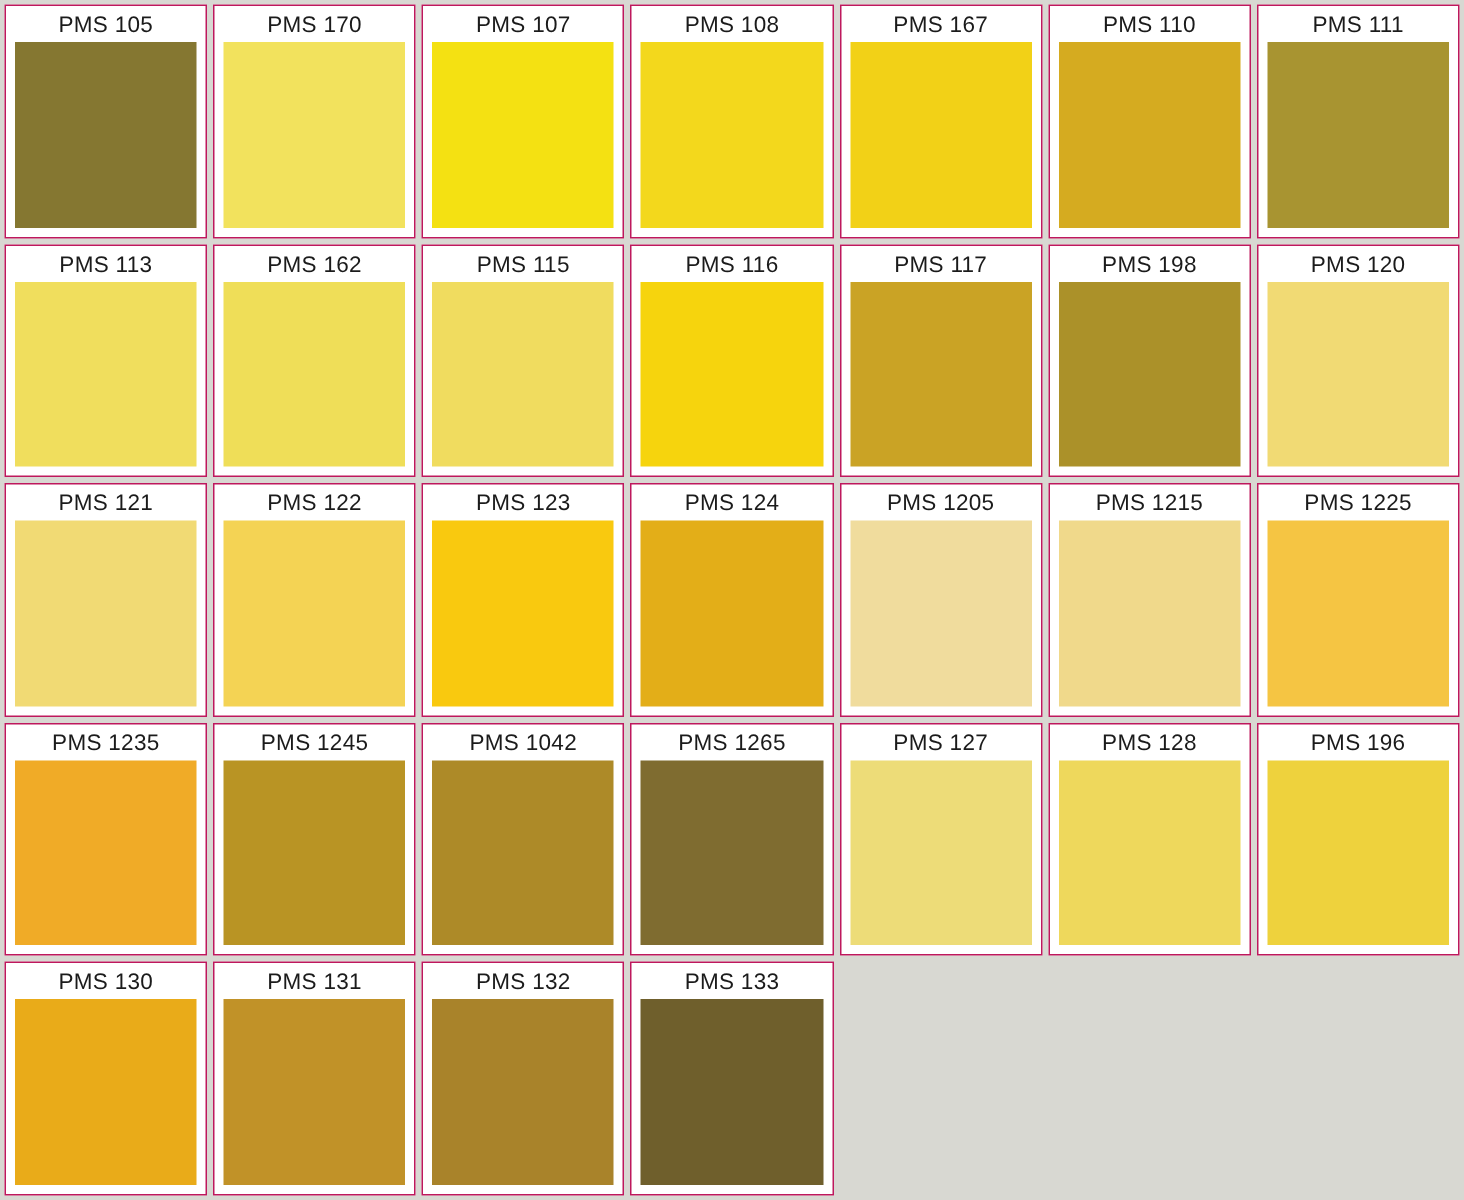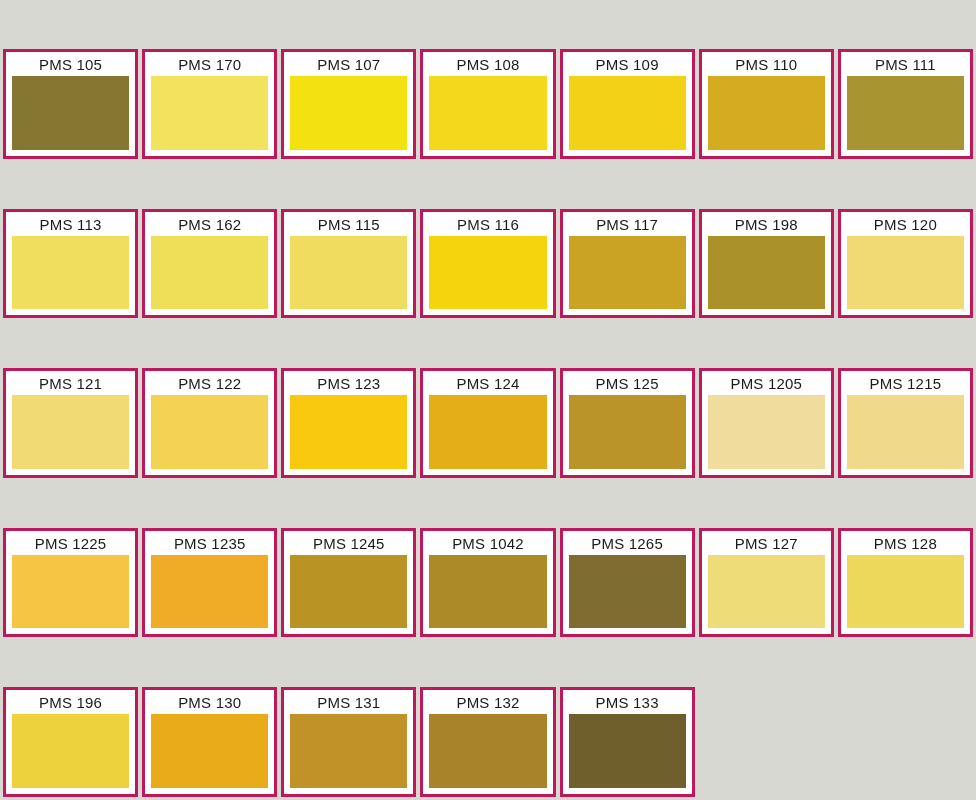--- a/index.html
+++ b/index.html
@@ -19,28 +19,27 @@
     height: 800px;
     display: grid;
     grid-template-columns: repeat(7, 1fr);
     grid-template-rows: repeat(5, 1fr);
     gap: 4px 4px;
     padding: 3px 3px;
     box-sizing: border-box;
   }
   .swatch-card {
     background: #ffffff;
-    border: 3px solid #be185d;
+    border: 1px solid #be185d;
     box-sizing: border-box;
     display: flex;
     flex-direction: column;
     align-items: center;
     padding: 2px 6px 6px 6px;
     overflow: hidden;
-    margin-top: 46px;
   }
   .swatch-label {
     font-size: 15px;
     line-height: 19px;
     color: #1b1b1b;
     text-align: center;
     white-space: nowrap;
     letter-spacing: 0.2px;
     padding-top: 1px;
     padding-bottom: 2px;
@@ -66,21 +65,21 @@
     </div>
     <div class="swatch-card">
       <div class="swatch-label">PMS 107</div>
       <div class="swatch-color" style="background-color: rgb(244, 225, 18);"></div>
     </div>
     <div class="swatch-card">
       <div class="swatch-label">PMS 108</div>
       <div class="swatch-color" style="background-color: rgb(243, 216, 28);"></div>
     </div>
     <div class="swatch-card">
-      <div class="swatch-label">PMS 109</div>
+      <div class="swatch-label">PMS 167</div>
       <div class="swatch-color" style="background-color: rgb(242, 209, 23);"></div>
     </div>
     <div class="swatch-card">
       <div class="swatch-label">PMS 110</div>
       <div class="swatch-color" style="background-color: rgb(213, 171, 32);"></div>
     </div>
     <div class="swatch-card">
       <div class="swatch-label">PMS 111</div>
       <div class="swatch-color" style="background-color: rgb(168, 148, 49);"></div>
     </div>
@@ -120,24 +119,20 @@
       <div class="swatch-label">PMS 122</div>
       <div class="swatch-color" style="background-color: rgb(244, 211, 84);"></div>
     </div>
     <div class="swatch-card">
       <div class="swatch-label">PMS 123</div>
       <div class="swatch-color" style="background-color: rgb(249, 201, 15);"></div>
     </div>
     <div class="swatch-card">
       <div class="swatch-label">PMS 124</div>
       <div class="swatch-color" style="background-color: rgb(227, 174, 24);"></div>
-    </div>
-    <div class="swatch-card">
-      <div class="swatch-label">PMS 125</div>
-      <div class="swatch-color" style="background-color: rgb(187, 148, 41);"></div>
     </div>
     <div class="swatch-card">
       <div class="swatch-label">PMS 1205</div>
       <div class="swatch-color" style="background-color: rgb(240, 220, 157);"></div>
     </div>
     <div class="swatch-card">
       <div class="swatch-label">PMS 1215</div>
       <div class="swatch-color" style="background-color: rgb(240, 217, 139);"></div>
     </div>
     <div class="swatch-card">

